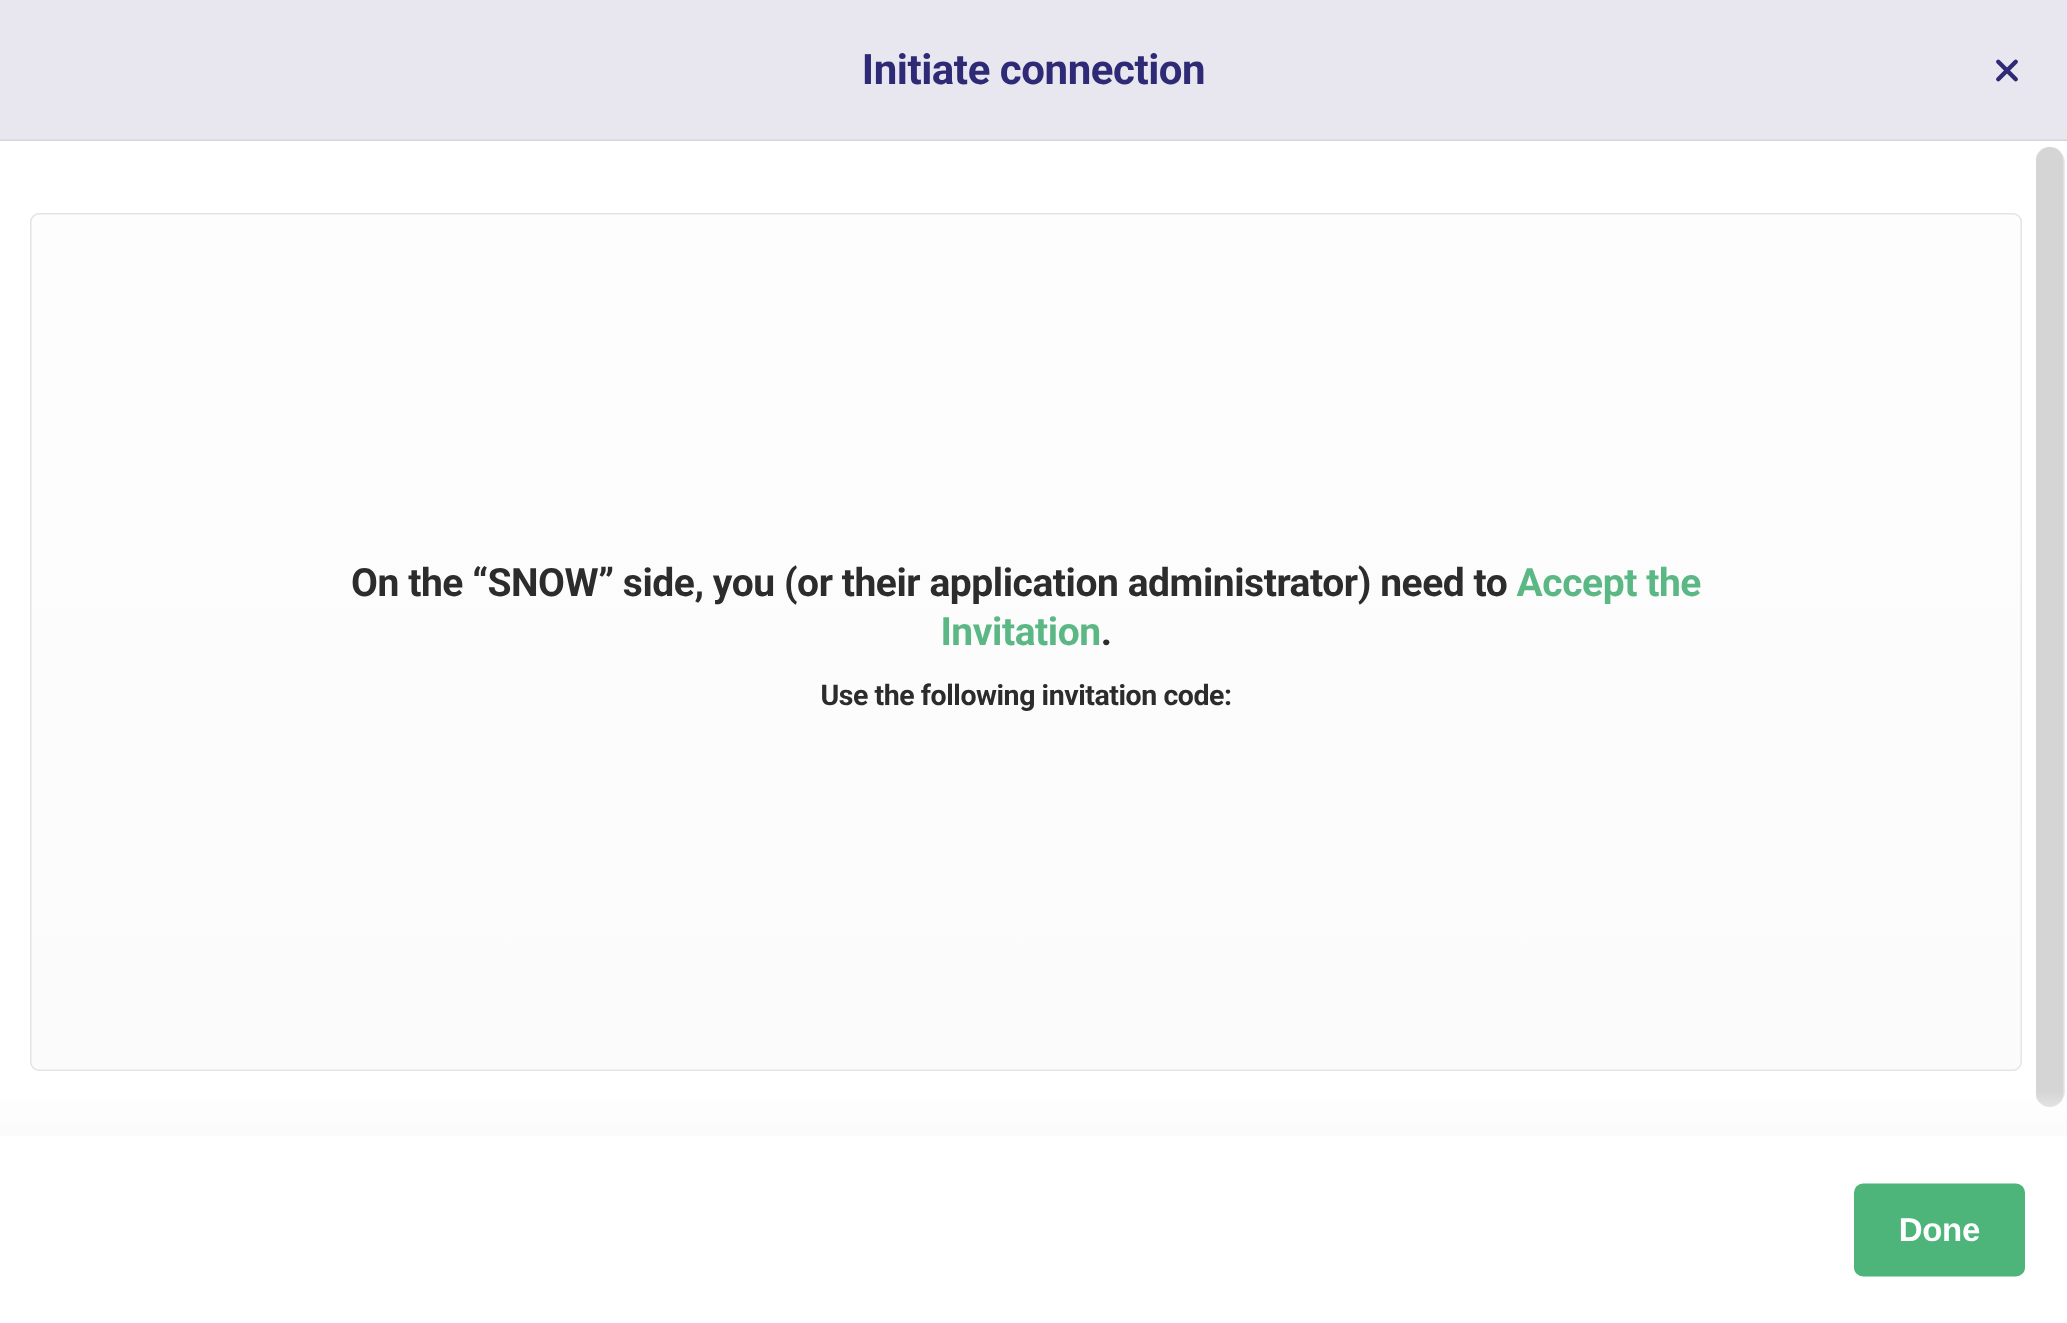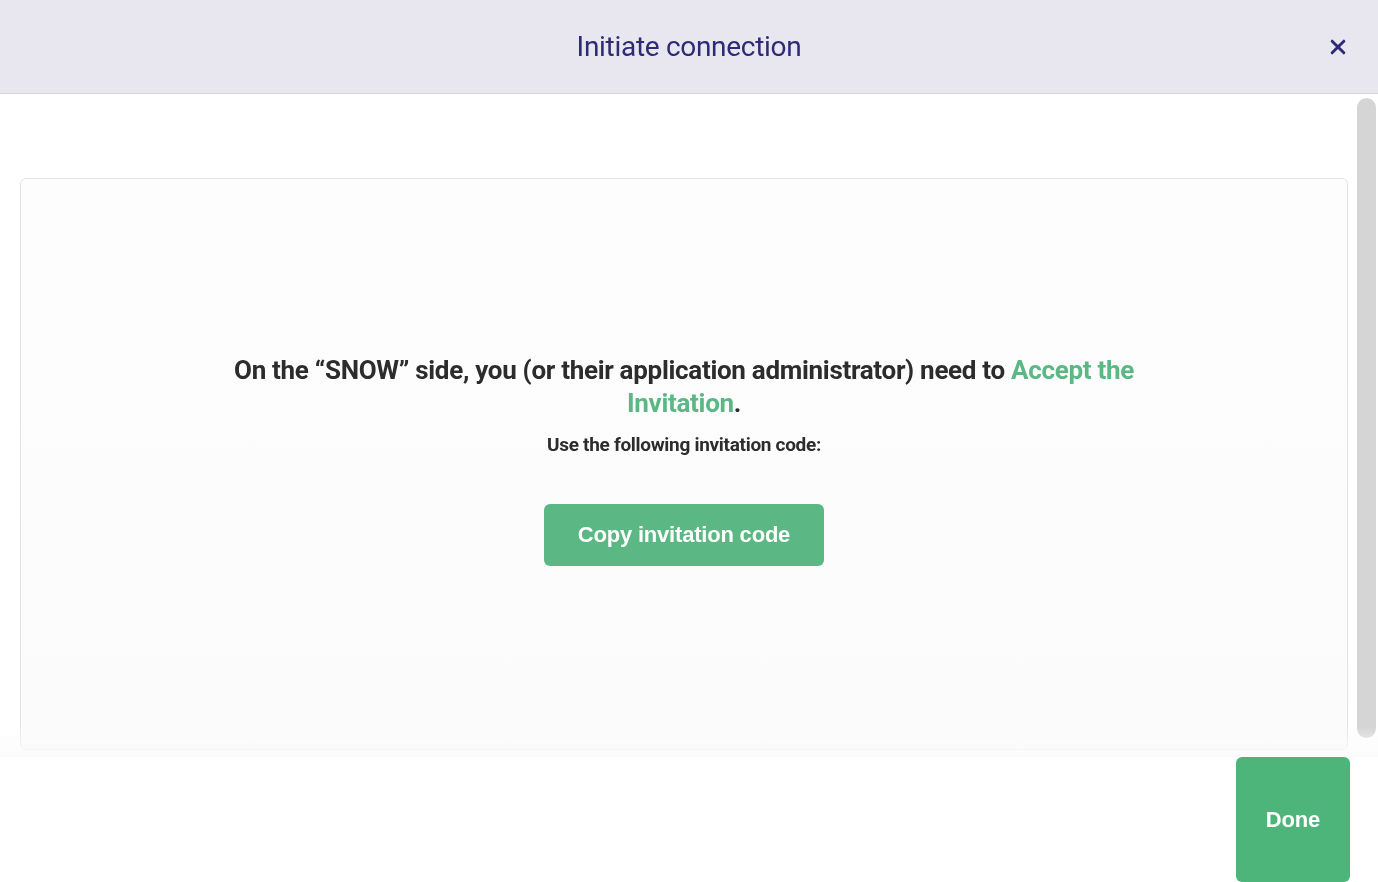--- a/index.html
+++ b/index.html
@@ -20,21 +20,21 @@
       height: 94px;
       display: flex;
       align-items: center;
       justify-content: center;
       position: relative;
       border-bottom: 1px solid #d5d4de;
     }
     .modal-title {
       color: #2e2a76;
       font-size: 28px;
-      font-weight: 400;
+      font-weight: 700;
       letter-spacing: -0.3px;
     }
     .close-icon {
       position: absolute;
       right: 28px;
       top: 50%;
       transform: translateY(-50%);
       width: 24px;
       height: 24px;
       cursor: pointer;
@@ -44,21 +44,20 @@
     }
     .close-icon svg {
       width: 20px;
       height: 20px;
     }
     .modal-body-wrapper {
       height: 662px;
       overflow-y: auto;
       position: relative;
       padding: 48px 30px 44px 20px;
-      margin-top: 36px;
     }
     .content-panel {
       border: 1px solid #e4e4e4;
       border-radius: 6px;
       background: linear-gradient(#fdfdfd, #fbfbfb);
       height: 572px;
       display: flex;
       align-items: center;
       justify-content: center;
       padding: 20px;
@@ -110,20 +109,21 @@
     }
     .modal-footer {
       height: 126px;
       border-top: 1px solid #e6e6e6;
       background: #ffffff;
       position: absolute;
       bottom: 0;
       left: 0;
       right: 0;
       display: flex;
+      align-items: center;
       justify-content: flex-end;
       padding-right: 28px;
     }
     .footer-top-shade {
       position: absolute;
       top: -30px;
       left: 0;
       right: 0;
       height: 30px;
       background: linear-gradient(to bottom, rgba(255,255,255,0), #fbfbfb);
@@ -154,21 +154,20 @@
   </div>
 </div>
 
 <div class="modal-body-wrapper">
   <div class="content-panel">
     <div class="content-inner">
       <div class="instruction-line">
         <span>On the “SNOW” side, you (or their application administrator) need to </span><span class="accept-link">Accept the Invitation</span><span>.</span>
       </div>
       <div class="code-instruction">Use the following invitation code:</div>
-      <button class="copy-button">Copy invitation code</button>
     </div>
   </div>
 </div>
 
 <div class="scrollbar-fake"></div>
 
 <div class="modal-footer">
   <div class="footer-top-shade"></div>
   <button class="done-button">Done</button>
 </div>

